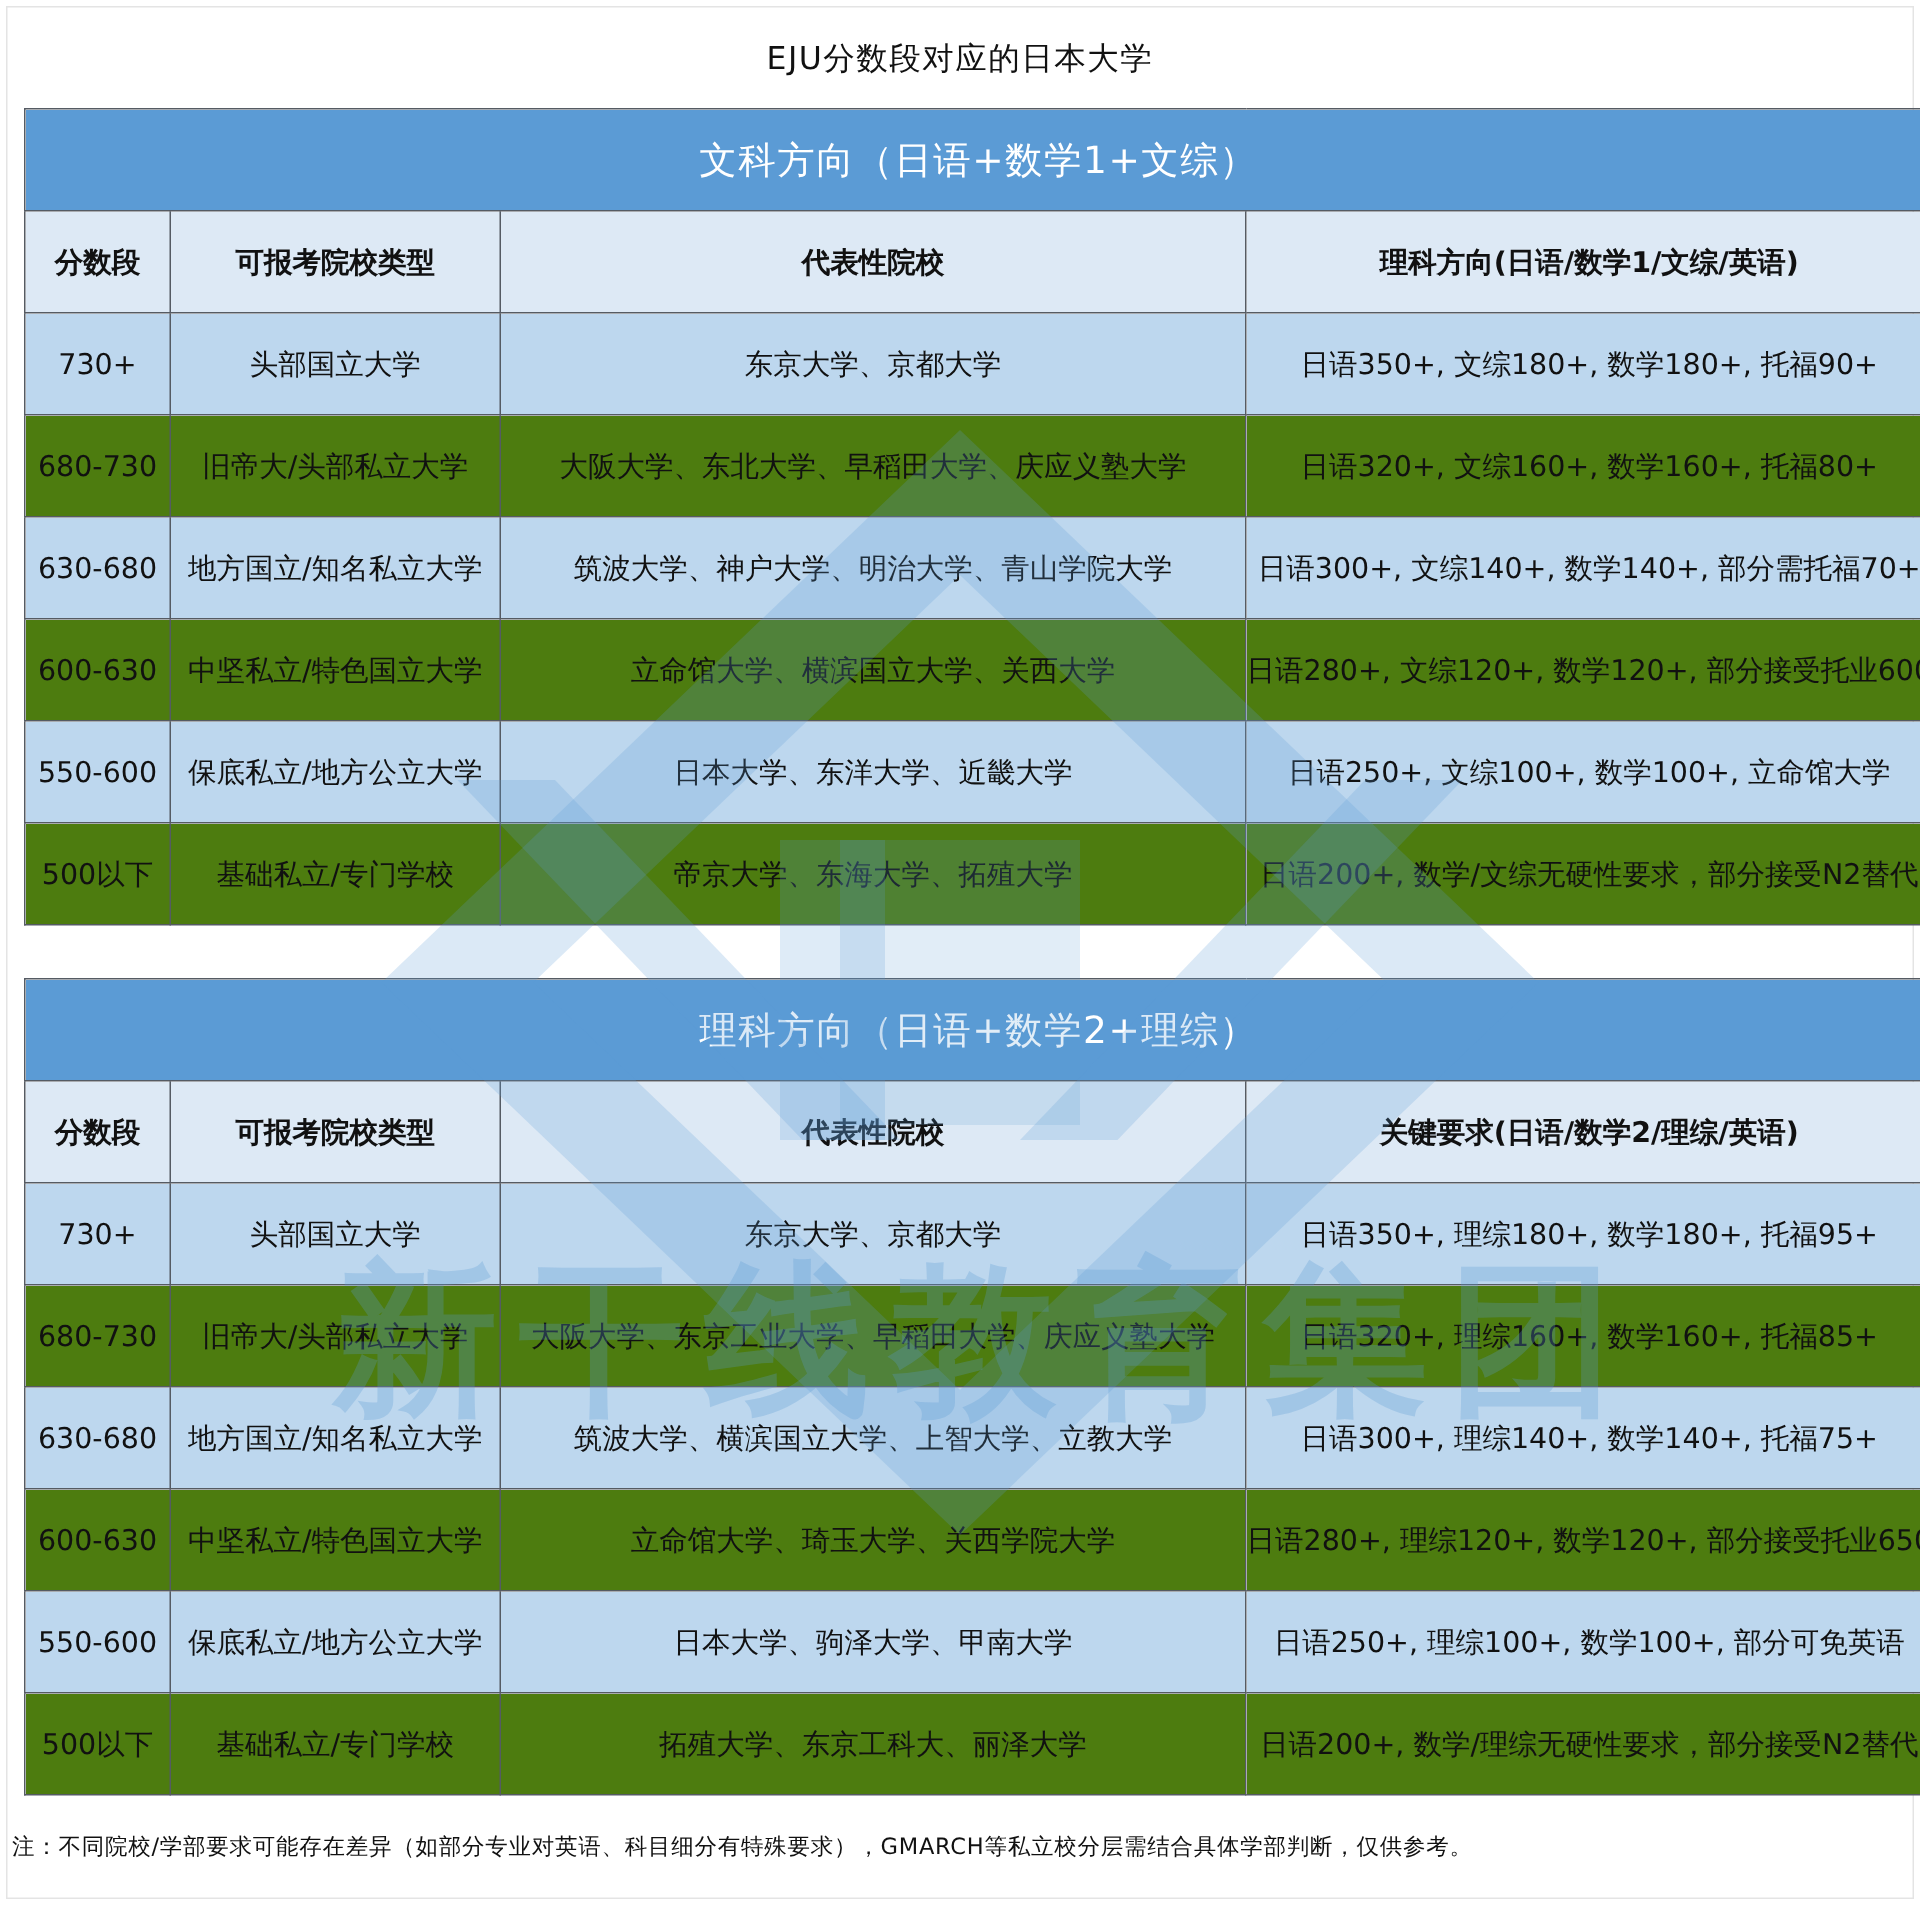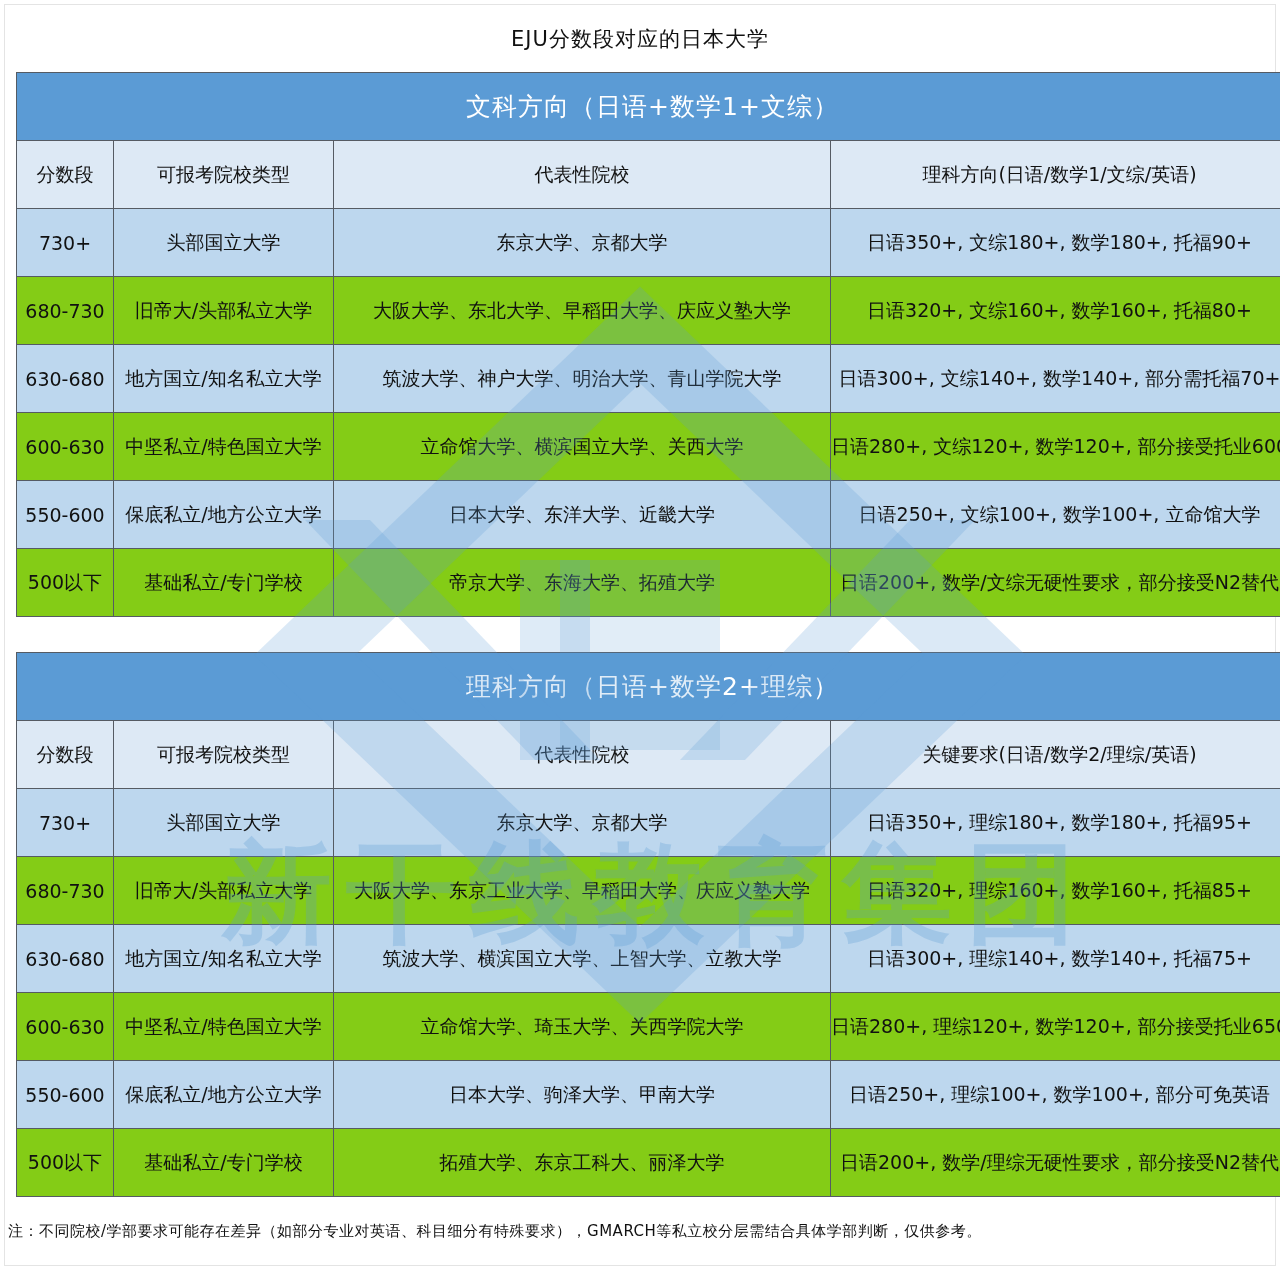--- a/index.html
+++ b/index.html
@@ -12,24 +12,24 @@
     .title { position: absolute; left: 4px; top: 5px; width: 1272px; height: 67px;
              display: flex; align-items: center; justify-content: center;
              font-size: 21px; color: #111; letter-spacing: 1px; }
 
     table.grid { position: absolute; left: 16px; width: 1272px; border-collapse: collapse;
                  table-layout: fixed; z-index: 1; }
     table.grid td, table.grid th { border: 1px solid #555b63; text-align: center;
                  vertical-align: middle; padding: 0; overflow: hidden; white-space: nowrap; }
     .sec-head td { background: #5b9bd5; color: #ffffff; font-size: 25px; height: 67px;
                    letter-spacing: 1px; border-color: #5b6a7a; }
-    .col-head th { background: #dde9f5; font-weight: normal; font-size: 19px; height: 67px; color: #111; }
+    .col-head th { background: #dde9f5; font-weight: bold; font-size: 19px; height: 67px; color: #111; }
     tr.row td { height: 67px; font-size: 19px; color: #111; }
     tr.row.dark td { background: #bdd7ee; }
-    tr.row.light td { background: #84cc16; }
+    tr.row.light td { background: #4d7c0f; }
 
     .note { position: absolute; left: 8px; top: 1222px; font-size: 15px; font-weight: normal;
             color: #111; letter-spacing: 0.5px; }
 
     
     .wm { position: absolute; left: 0; top: 0; width: 1280px; height: 1271px; z-index: 2;
           pointer-events: none; }
     .wm-text { position: absolute; left: 222px; top: 820px; font-size: 110px; font-weight: bold;
                color: rgba(91,155,213,0.28); letter-spacing: 14px; white-space: nowrap; }
   </style>

